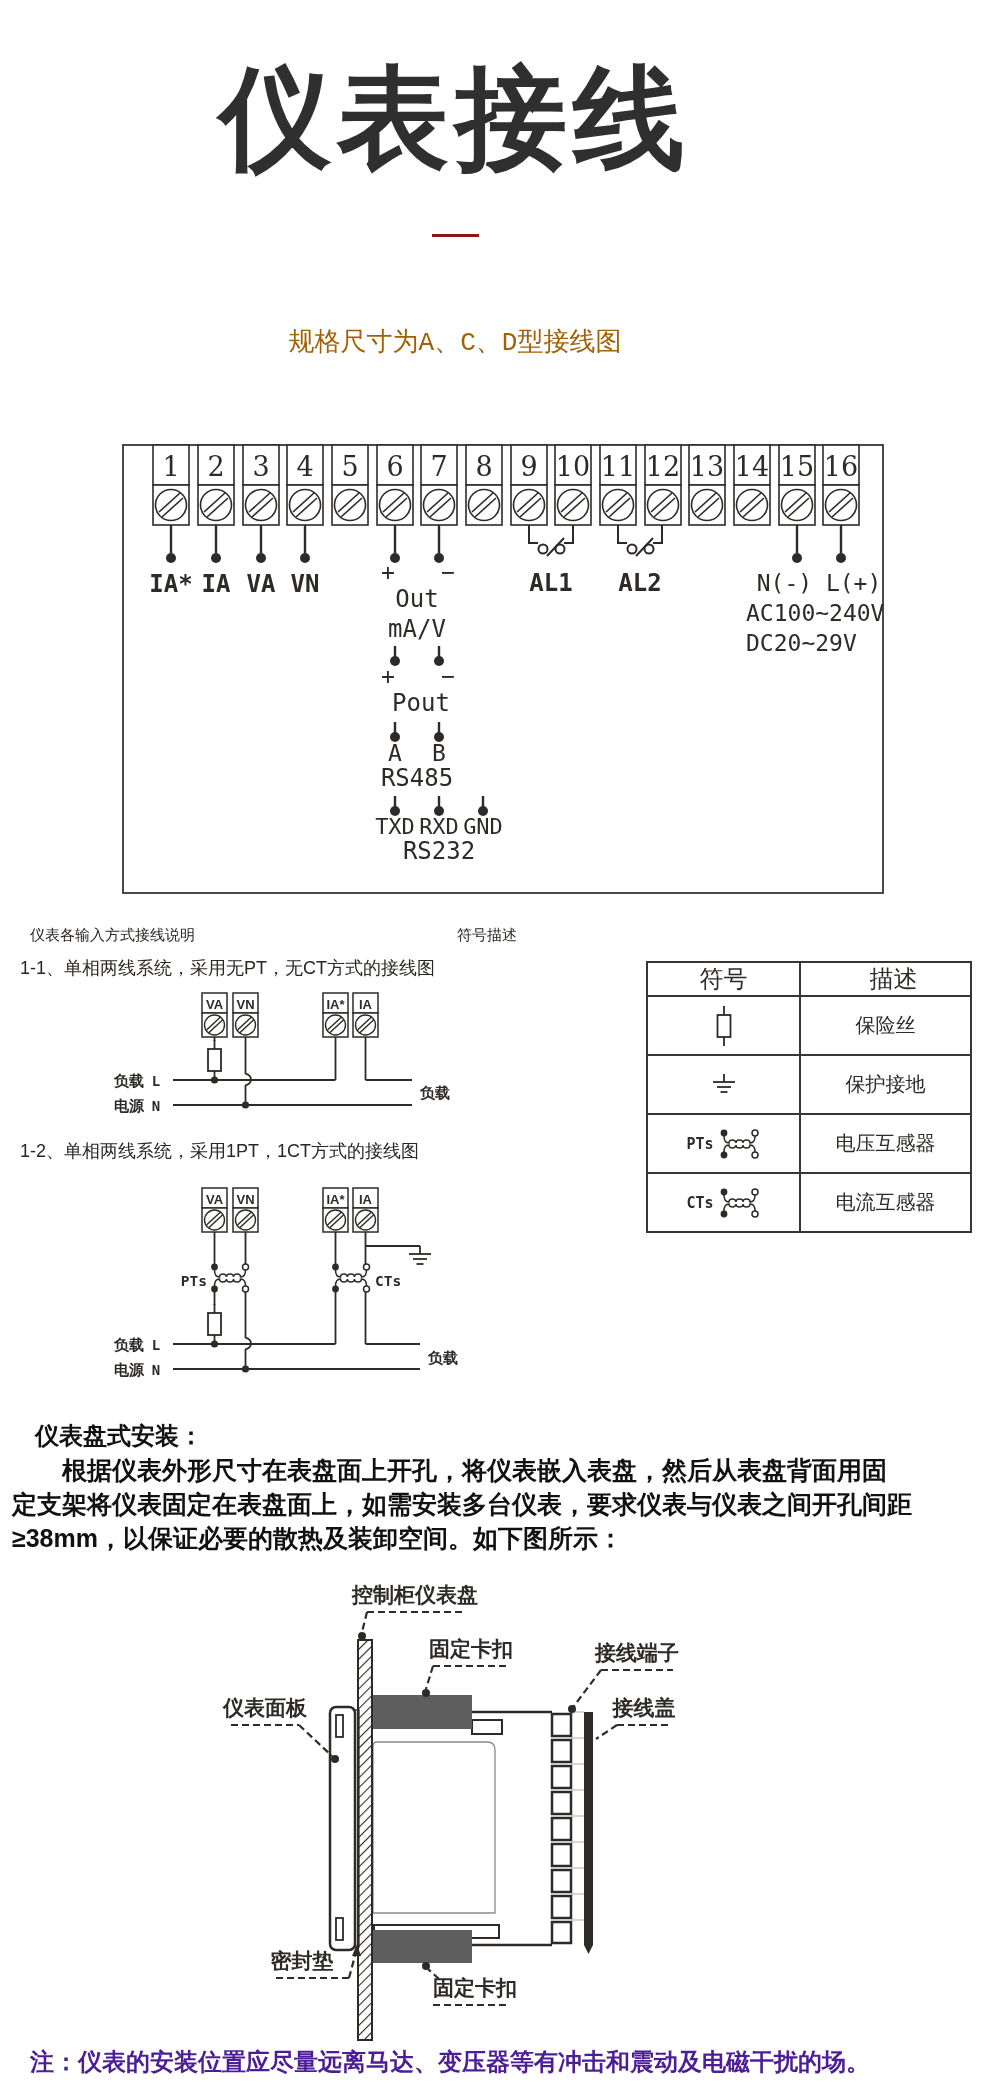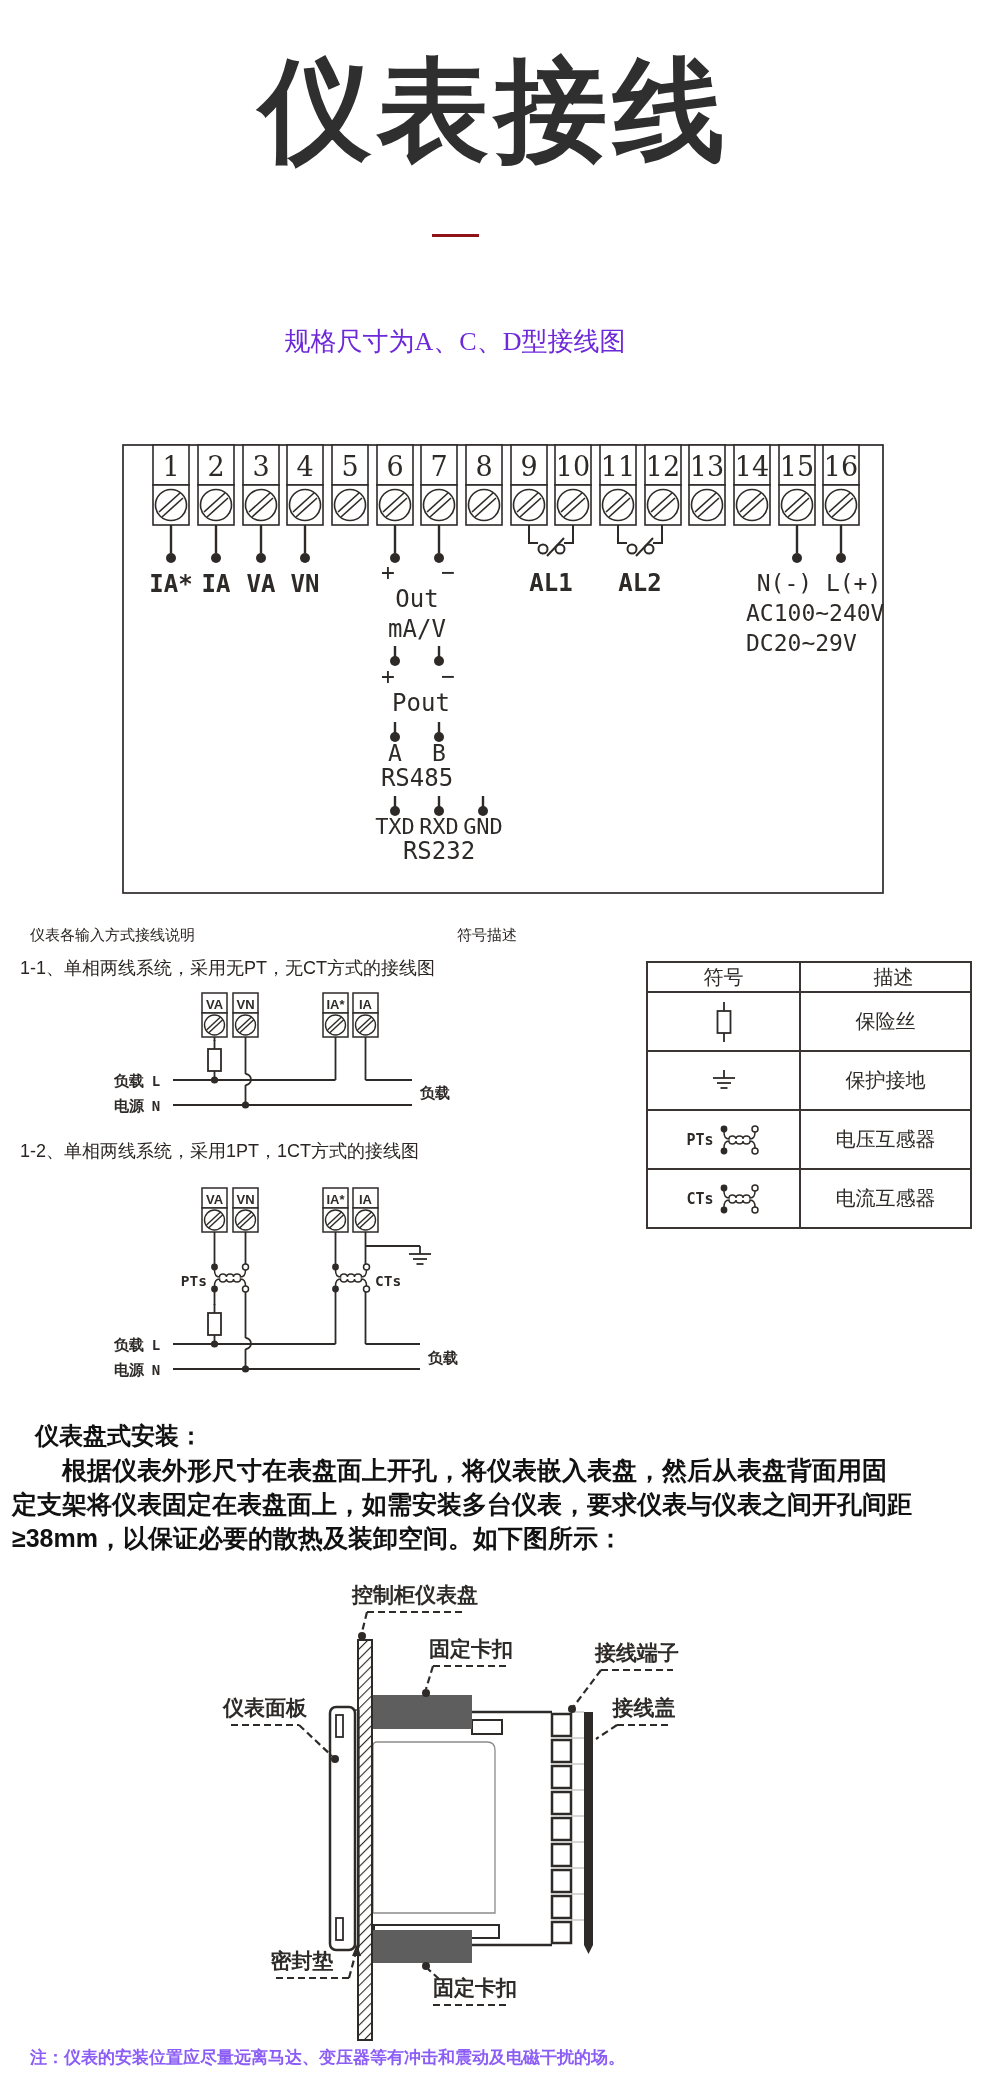--- a/index.html
+++ b/index.html
@@ -1,40 +1,40 @@
 <!DOCTYPE html>
 <html><head>
 <meta charset="utf-8">
 <style>
   html,body{margin:0;padding:0;background:#fff;}
   #page{position:relative;width:990px;height:2088px;background:#fff;overflow:hidden;
         font-family:"Liberation Sans",sans-serif;color:#2b2b2b;}
   .abs{position:absolute;}
   .center-wrap{left:0;width:910px;text-align:center;}
-  #main-title{top:36px;font-size:112px;font-weight:bold;letter-spacing:6px;color:#2f2f2f;
-              font-family:"Liberation Sans",sans-serif;margin-left:40px;}
+  #main-title{top:44px;font-size:112px;font-weight:bold;letter-spacing:6px;color:#2f2f2f;
+              font-family:"Liberation Sans",sans-serif;}
   #title-rule{top:234px;left:432px;width:47px;height:3px;background:#8f1418;}
-  #subtitle{top:324px;font-size:26px;color:#6d28d9;font-family:Liberation Serif, serif;}
+  #subtitle{top:324px;font-size:26px;color:#a16207;font-family:Liberation Mono, monospace;}
   .sec-head{font-size:15px;font-weight:500;color:#2b2523;}
   .diag-head{font-size:18px;font-weight:500;color:#2b2523;}
   
   #symbol-table{left:646px;top:961px;border-collapse:collapse;table-layout:fixed;}
   #symbol-table td,#symbol-table th{border:2px solid #3a3432;padding:0;text-align:center;
       vertical-align:middle;font-family:"Liberation Serif",serif;color:#2e2a28;}
-  #symbol-table th{width:151px;height:28px;font-size:20px;font-weight:normal;}
+  #symbol-table th{width:151px;height:28px;font-size:24px;font-weight:normal;}
   #symbol-table th.c2{width:153px;padding-left:16px;}
   #symbol-table td{height:57px;font-size:20px;}
   .sym-cell{display:flex;align-items:center;justify-content:center;gap:4px;}
   .sym-label{font-family:"DejaVu Sans Mono",monospace;font-size:15px;font-weight:bold;color:#2e2a28;}
   
   #install-heading{left:35px;top:1420px;font-size:24px;font-weight:bold;color:#111;}
   #install-para{left:12px;top:1453px;width:960px;font-size:25px;font-weight:600;
                 line-height:34px;color:#111;}
   #install-para .pl:first-child{text-indent:2em;}
-  #bottom-note{left:30px;top:2046px;font-size:17px;font-weight:bold;color:#8b5cf6;}
+  #bottom-note{left:30px;top:2046px;font-size:24px;font-weight:bold;color:#4c1d95;}
   svg text{font-family:"DejaVu Sans Mono",monospace;fill:#2e2a28;}
   text.cn{font-family:"Liberation Sans",sans-serif;font-weight:bold;}
   text.num{font-family:"DejaVu Serif",serif;}
 </style>
 </head>
 <body>
 
 <div id="page">
 
   <div class="abs center-wrap" id="main-title">仪表接线</div>

